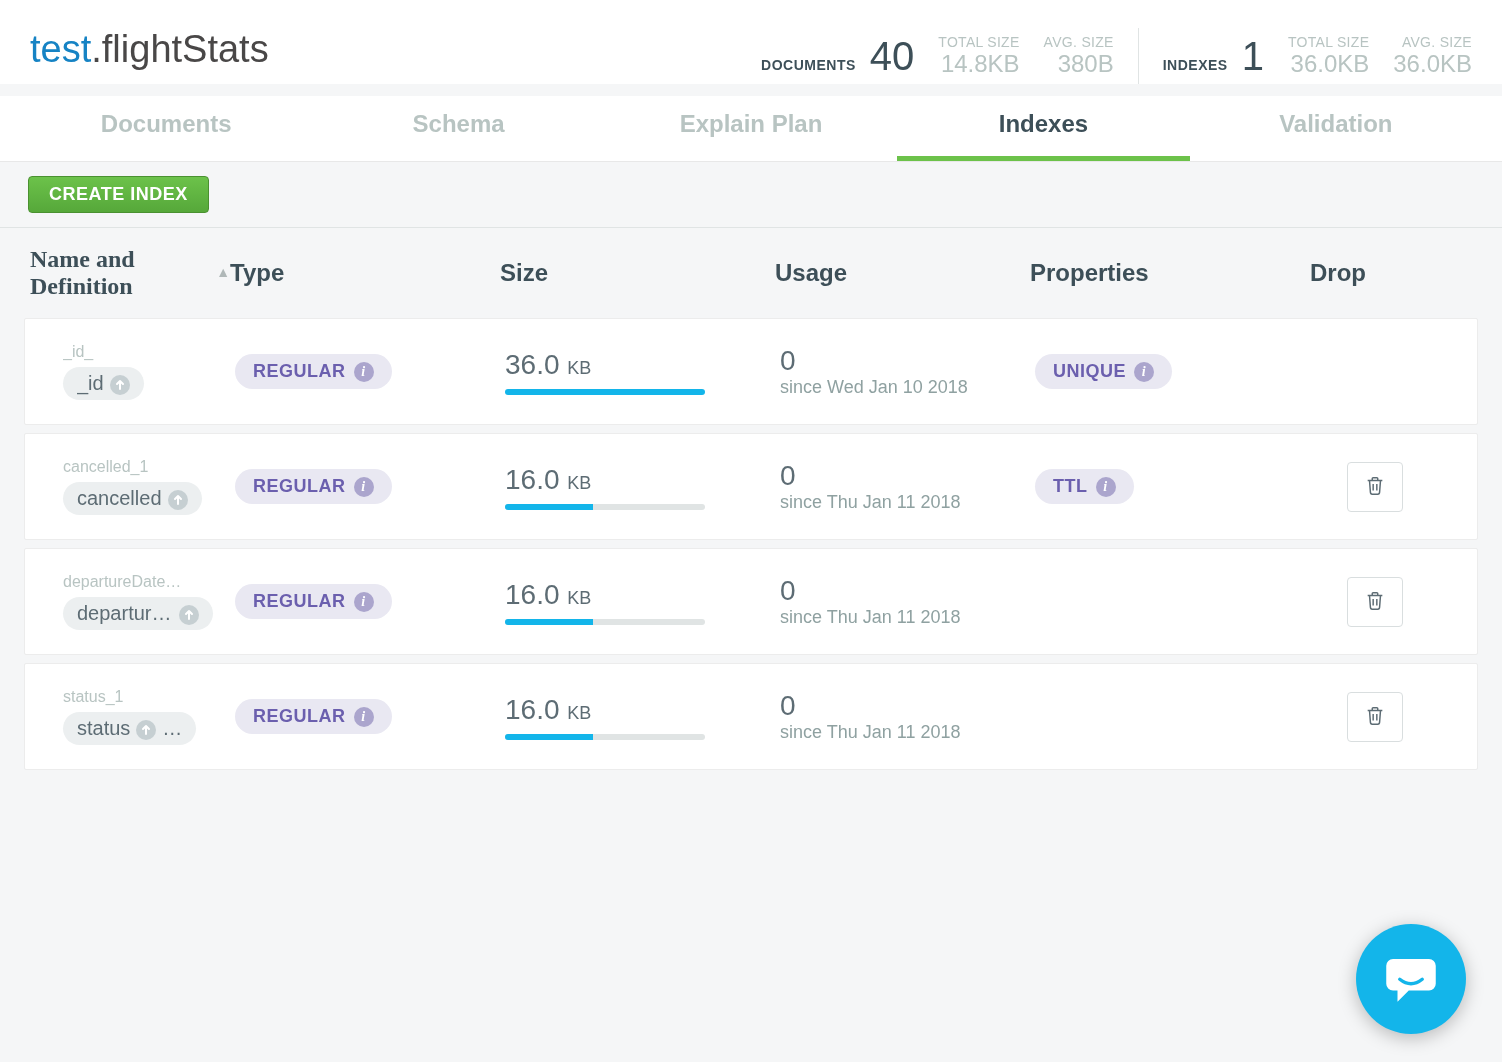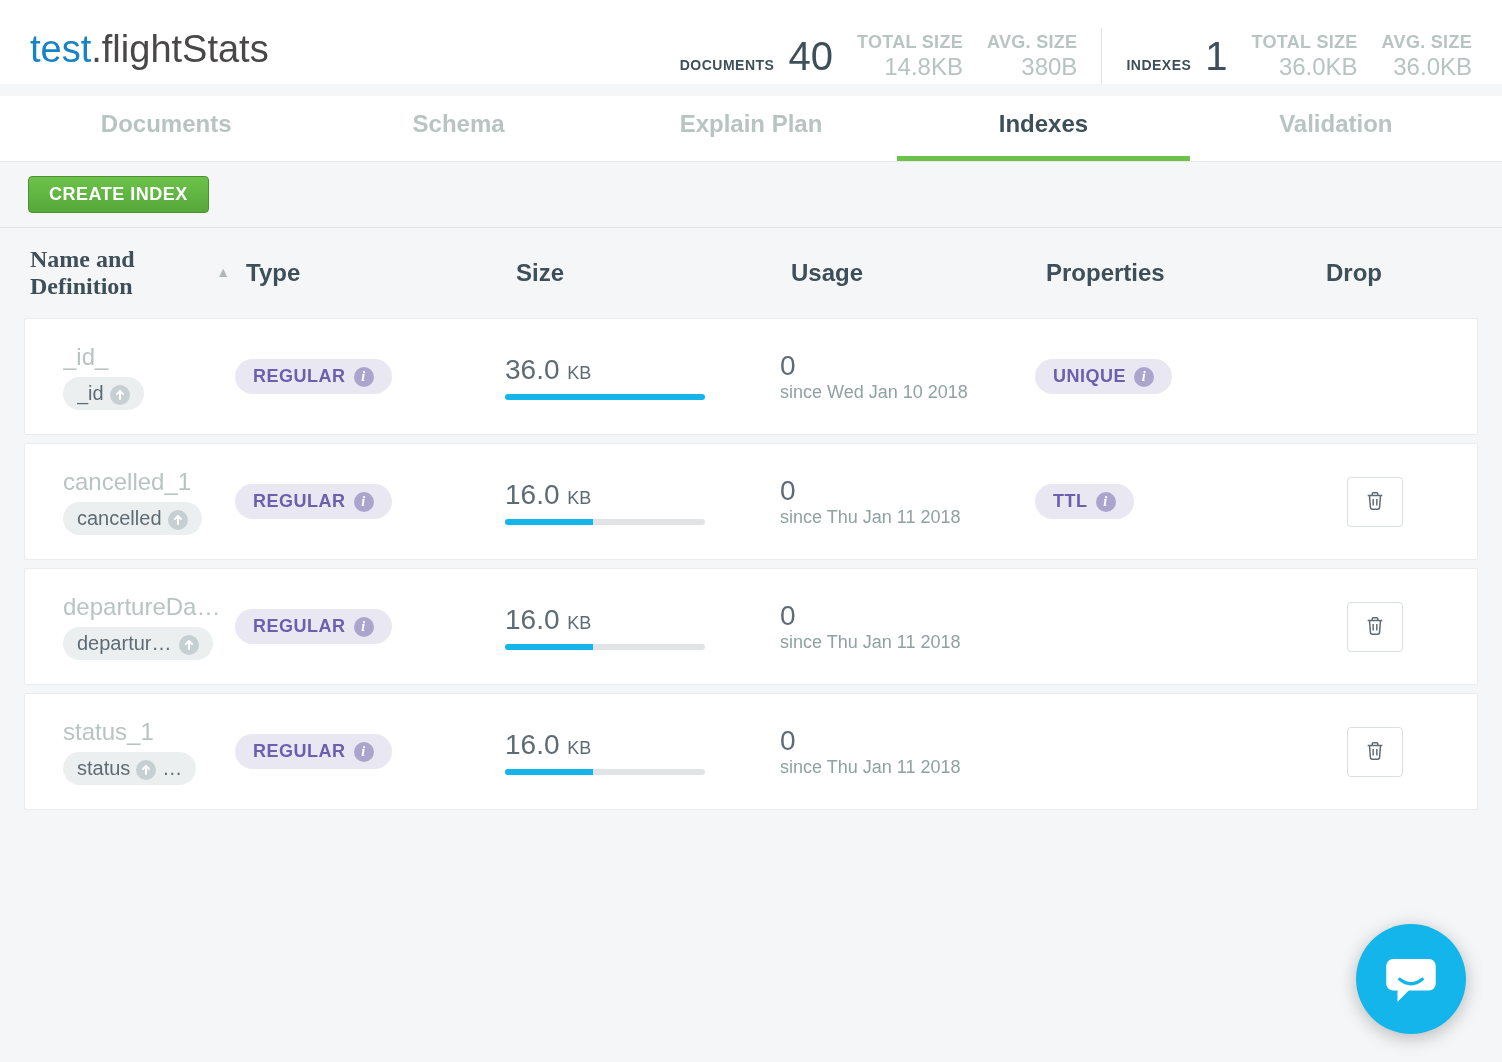--- a/index.html
+++ b/index.html
@@ -41,22 +41,22 @@
   }
   .stat-block .val-big {
     font-size: 40px;
     font-weight: 400;
     color: #3d4f58;
   }
   .mini-stat {
     text-align: right;
   }
   .mini-stat .mlabel {
-    font-size: 18px;
-    font-weight: 700;
+    font-size: 14px;
+    font-weight: 400;
     letter-spacing: 0.3px;
     color: #b8c4c2;
   }
   .mini-stat .mval {
     font-size: 24px;
     color: #b8c4c2;
     font-weight: 400;
   }
   .vdiv {
     width: 1px;
@@ -105,21 +105,21 @@
   
   .thead {
     display: flex;
     padding: 18px 30px;
     font-size: 24px;
     font-weight: 700;
     color: #3d4f58;
     align-items: center;
   }
   .col-name { width: 200px; display:flex; align-items:center; gap:6px;font-family:Liberation Serif, serif;}
-  .col-type { width: 270px; margin-left: 16px; }
+  .col-type { width: 270px; }
   .col-size { width: 275px; }
   .col-usage{ width: 255px; }
   .col-props{ width: 280px; }
   .col-drop { width: 120px; text-align: left;}
   .sort-caret {
     font-size: 14px;
     color: #b0b8b8;
   }
   
   .rows { padding: 0 24px 40px 24px; }
@@ -127,21 +127,21 @@
     background: #fff;
     border: 1px solid #ececec;
     border-radius: 2px;
     margin-bottom: 8px;
     padding: 24px 10px 24px 10px;
     display: flex;
     align-items: center;
   }
   .name-cell { width: 200px; padding-left: 28px;}
   .idx-name {
-    font-size: 24px;
+    font-size: 16px;
     color: #b8c4c2;
     margin-bottom: 6px;
     overflow: hidden;
     text-overflow: ellipsis;
     white-space: nowrap;
     max-width: 160px;
   }
   .field-pill {
     display: inline-flex;
     align-items: flex-end;

